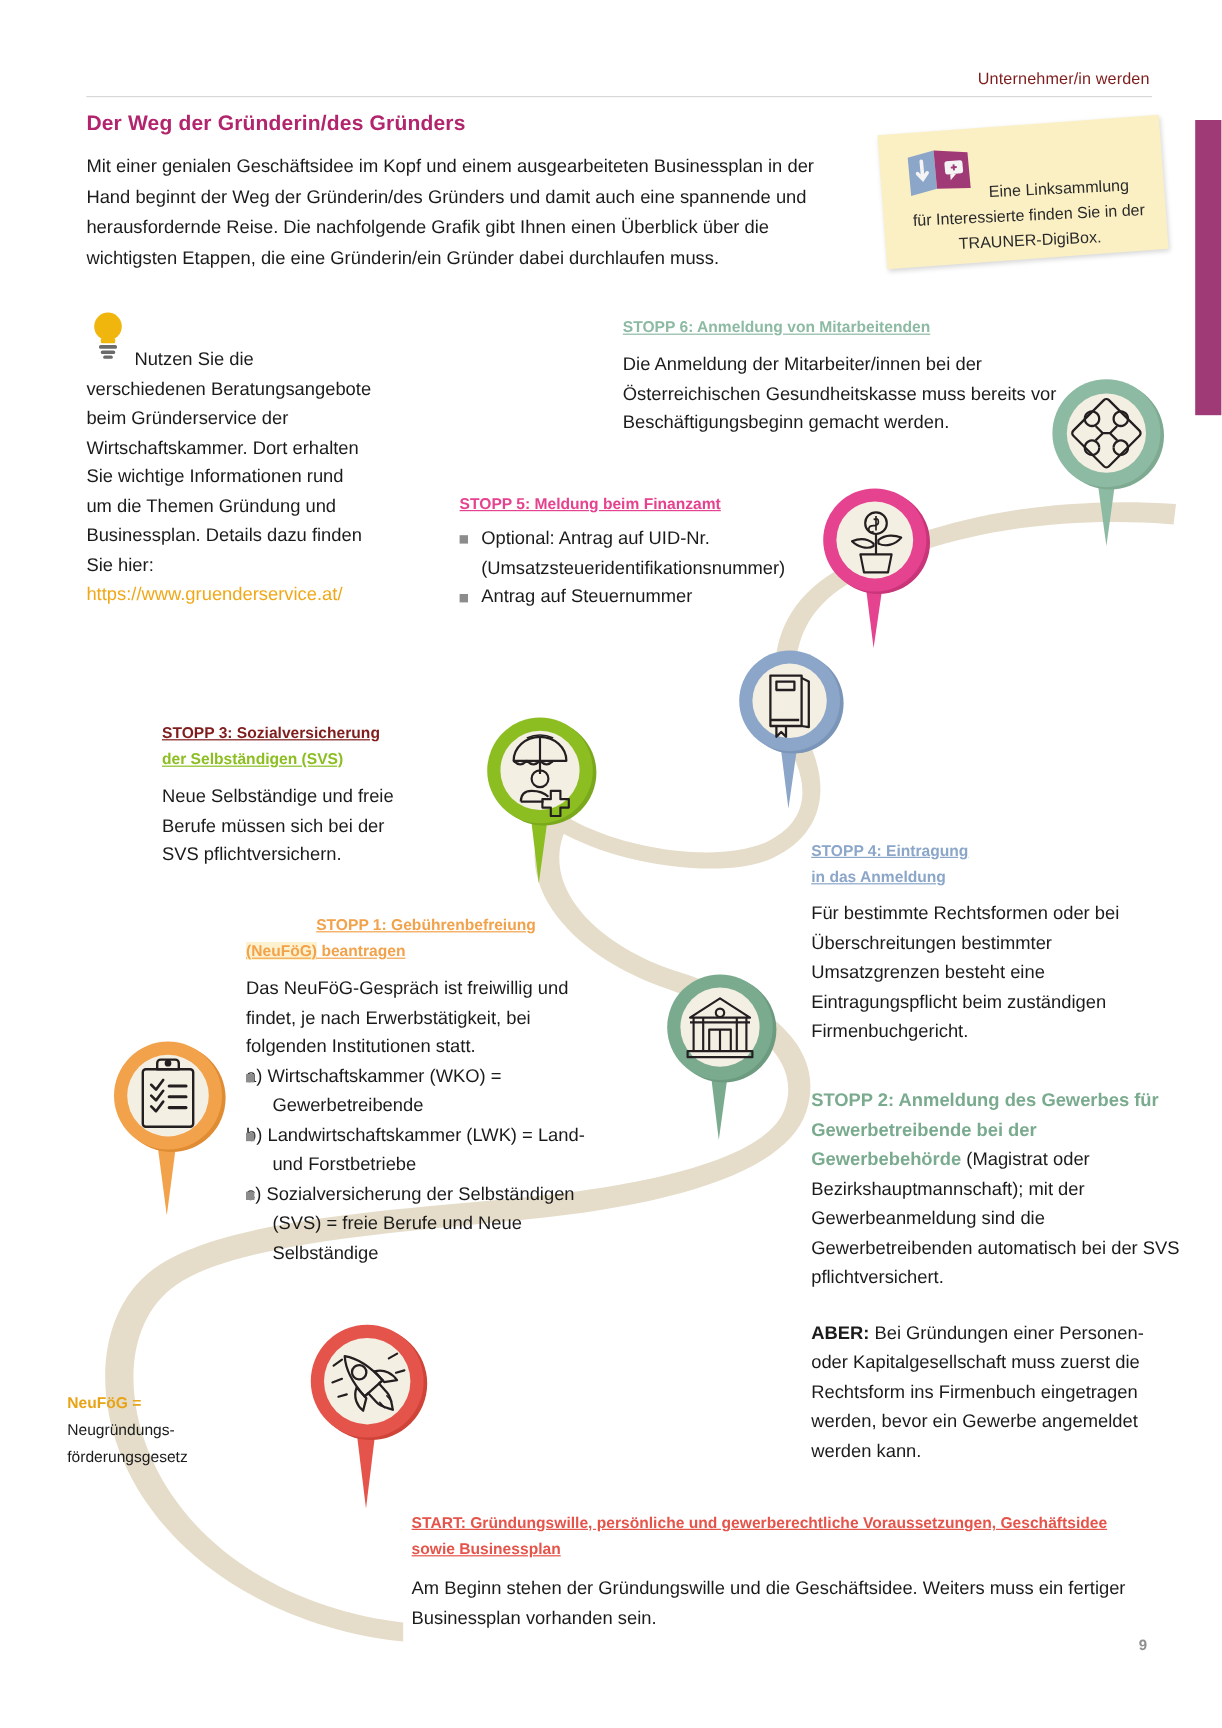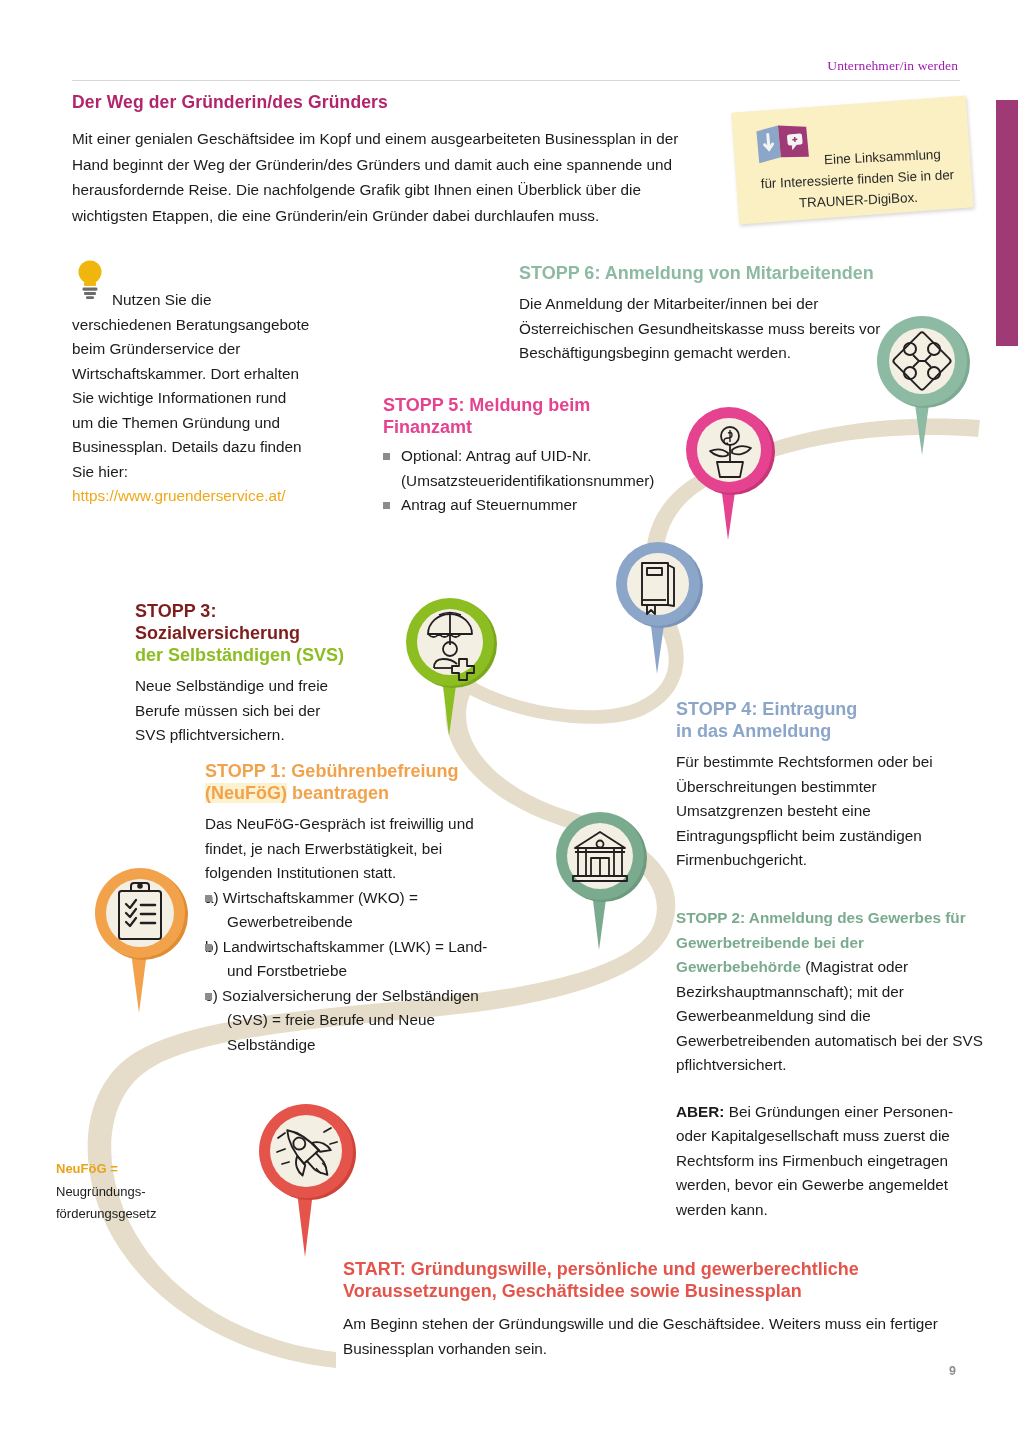--- a/index.html
+++ b/index.html
@@ -9,23 +9,22 @@
     font-family: "Liberation Sans", sans-serif;
     background:#ffffff;
     position:relative;
     overflow:hidden;
   }
   .page { position:absolute; left:0; top:0; width:1018px; height:1440px; }
 
   
   .running-head {
     position:absolute; right:60px; top:58px;
-    font-size:13.5px; color:#a21caf; letter-spacing:.1px;
+    font-size:13.5px; color:#7f1d1d; letter-spacing:.1px;
     white-space:nowrap;
-    font-family:Liberation Serif, serif;
   }
   .head-rule {
     position:absolute; left:72px; top:80px; width:888px; height:1px;
     background:#d8d8d8;
   }
   .page-title {
     position:absolute; left:72px; top:92px;
     font-size:17.5px; font-weight:bold; color:#b2246c;
     letter-spacing:.15px;
   }
@@ -62,21 +61,21 @@
 
   
   .road { position:absolute; left:0; top:0; width:1018px; height:1440px; }
 
   
   .pin { position:absolute; }
   .pin svg { display:block; }
 
   
   .tb { position:absolute; }
-  .tb h3 { font-size:18px; line-height:22px; font-weight:bold; }
+  .tb h3 { font-size:13px; line-height:22px; font-weight:bold;text-decoration:underline; }
   .tb p  { font-size:15.3px; line-height:24.5px; color:#1b1b1b; }
   .tb ul { list-style:none; }
   .tb li {
     font-size:15.3px; line-height:24.5px; color:#1b1b1b;
     position:relative; padding-left:18px;
   }
   .tb li::before {
     content:""; position:absolute; left:0; top:9px;
     width:7px; height:7px; background:#8c8c8c;
   }
@@ -203,21 +202,21 @@
       <circle cx="56" cy="56" r="45" fill="#8dbaa3"></circle>
       <circle cx="56" cy="56" r="33" fill="#f4efe3"></circle>
       <g transform="translate(56,56)" stroke="#231f20" stroke-width="1.9" fill="none">
         <rect x="-21" y="-21" width="42" height="42" rx="3" transform="rotate(45)"></rect>
         <path d="M-6,-12 a6,6 0 1,1 0,-0.1 M6,-12 a6,6 0 1,0 0,-0.1 M-6,12 a6,6 0 1,0 0,0.1 M6,12 a6,6 0 1,1 0,0.1"></path>
         <path d="M-9,-6 L-3,0 L-9,6 M9,-6 L3,0 L9,6 M-3,0 L3,0"></path>
       </g>
     </svg>
   </div>
 
-  <div class="tb" style="left:383px; top:394px; width:300px;">
+  <div class="tb" style="left:383px; top:409px; width:300px;">
     <h3 style="color:#e5428f;">STOPP 5: Meldung beim Finanzamt</h3>
     <ul style="margin-top:6px;">
       <li style="width:270px;">Optional: Antrag auf UID-Nr. (Umsatzsteueridentifikationsnummer)</li>
       <li>Antrag auf Steuernummer</li>
     </ul>
   </div>
   <div class="pin" style="left:676px; top:397px; width:106px; height:150px;">
     <svg viewBox="0 0 106 150" width="106" height="150">
       <path d="M52 143 L45 88 L60 88 Z" fill="#e5428f"></path>
       <circle cx="56" cy="55" r="43" fill="#c93579"></circle>
@@ -273,21 +272,21 @@
         <path d="M-11,-27 q11,-5 22,0" stroke-width="1.4"></path>
         <circle cx="0" cy="7" r="7"></circle>
         <path d="M-16,26 q0,-9 9,-9 q9,0 14,5"></path>
         <path d="M-16,26 L3,26"></path>
         <path d="M9,17 L17,17 L17,24 L24,24 L24,31 L17,31 L17,38 L9,38 L9,31 L2,31 L2,24 L9,24 Z"></path>
       </g>
     </svg>
   </div>
 
   <div class="tb" style="left:205px; top:760px; width:300px;">
-    <h3 style="color:#f2a24b;">STOPP 1: Gebührenbefreiung</h3>
+    <h3 style="color:#f2a24b;text-align:center;">STOPP 1: Gebührenbefreiung</h3>
     <h3 style="color:#f2a24b;"><span class="hl-neufoeg">(NeuFöG)</span><span> beantragen</span></h3>
     <p style="margin-top:8px; width:282px;">Das NeuFöG-Gespräch ist freiwillig und findet, je nach Erwerbstätigkeit, bei folgenden Institutionen statt.</p>
     <ul style="margin-top:0;">
       <li style="padding-left:22px; text-indent:-22px; width:290px;">a) Wirtschaftskammer (WKO) = Gewerbetreibende</li>
       <li style="padding-left:22px; text-indent:-22px; width:295px;">b) Landwirtschaftskammer (LWK) = Land- und Forstbetriebe</li>
       <li style="padding-left:22px; text-indent:-22px; width:290px;">c) Sozialversicherung der Selbständigen (SVS) = freie Berufe und Neue Selbständige</li>
     </ul>
   </div>
   <div class="pin" style="left:84px; top:858px; width:112px; height:162px;">
     <svg viewBox="0 0 112 162" width="112" height="162">

